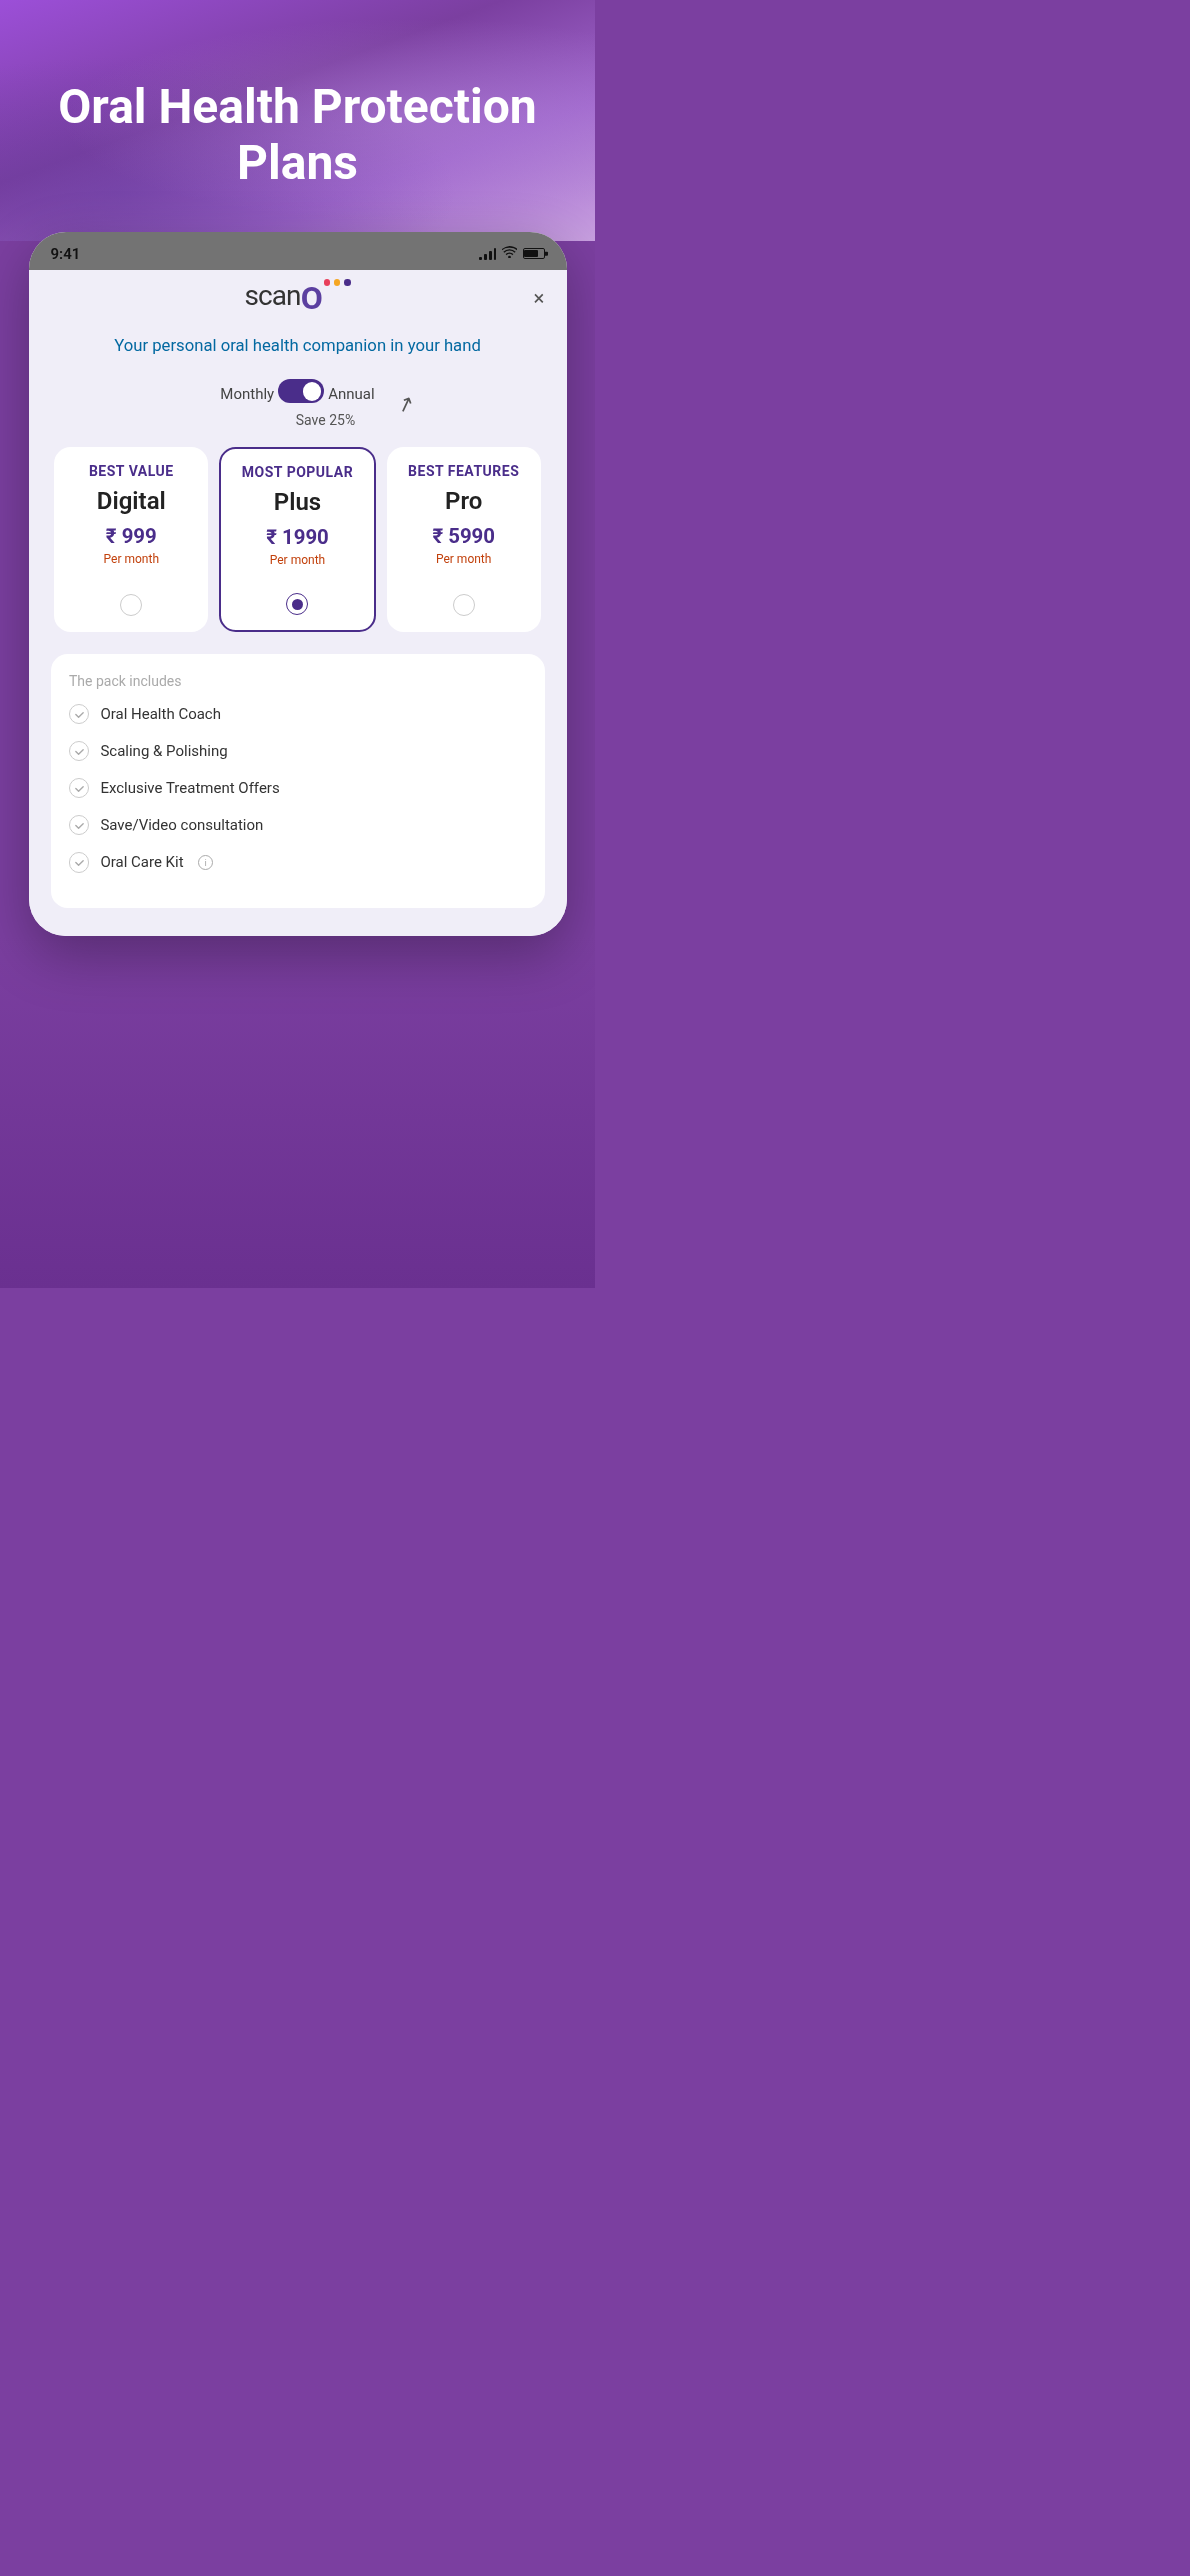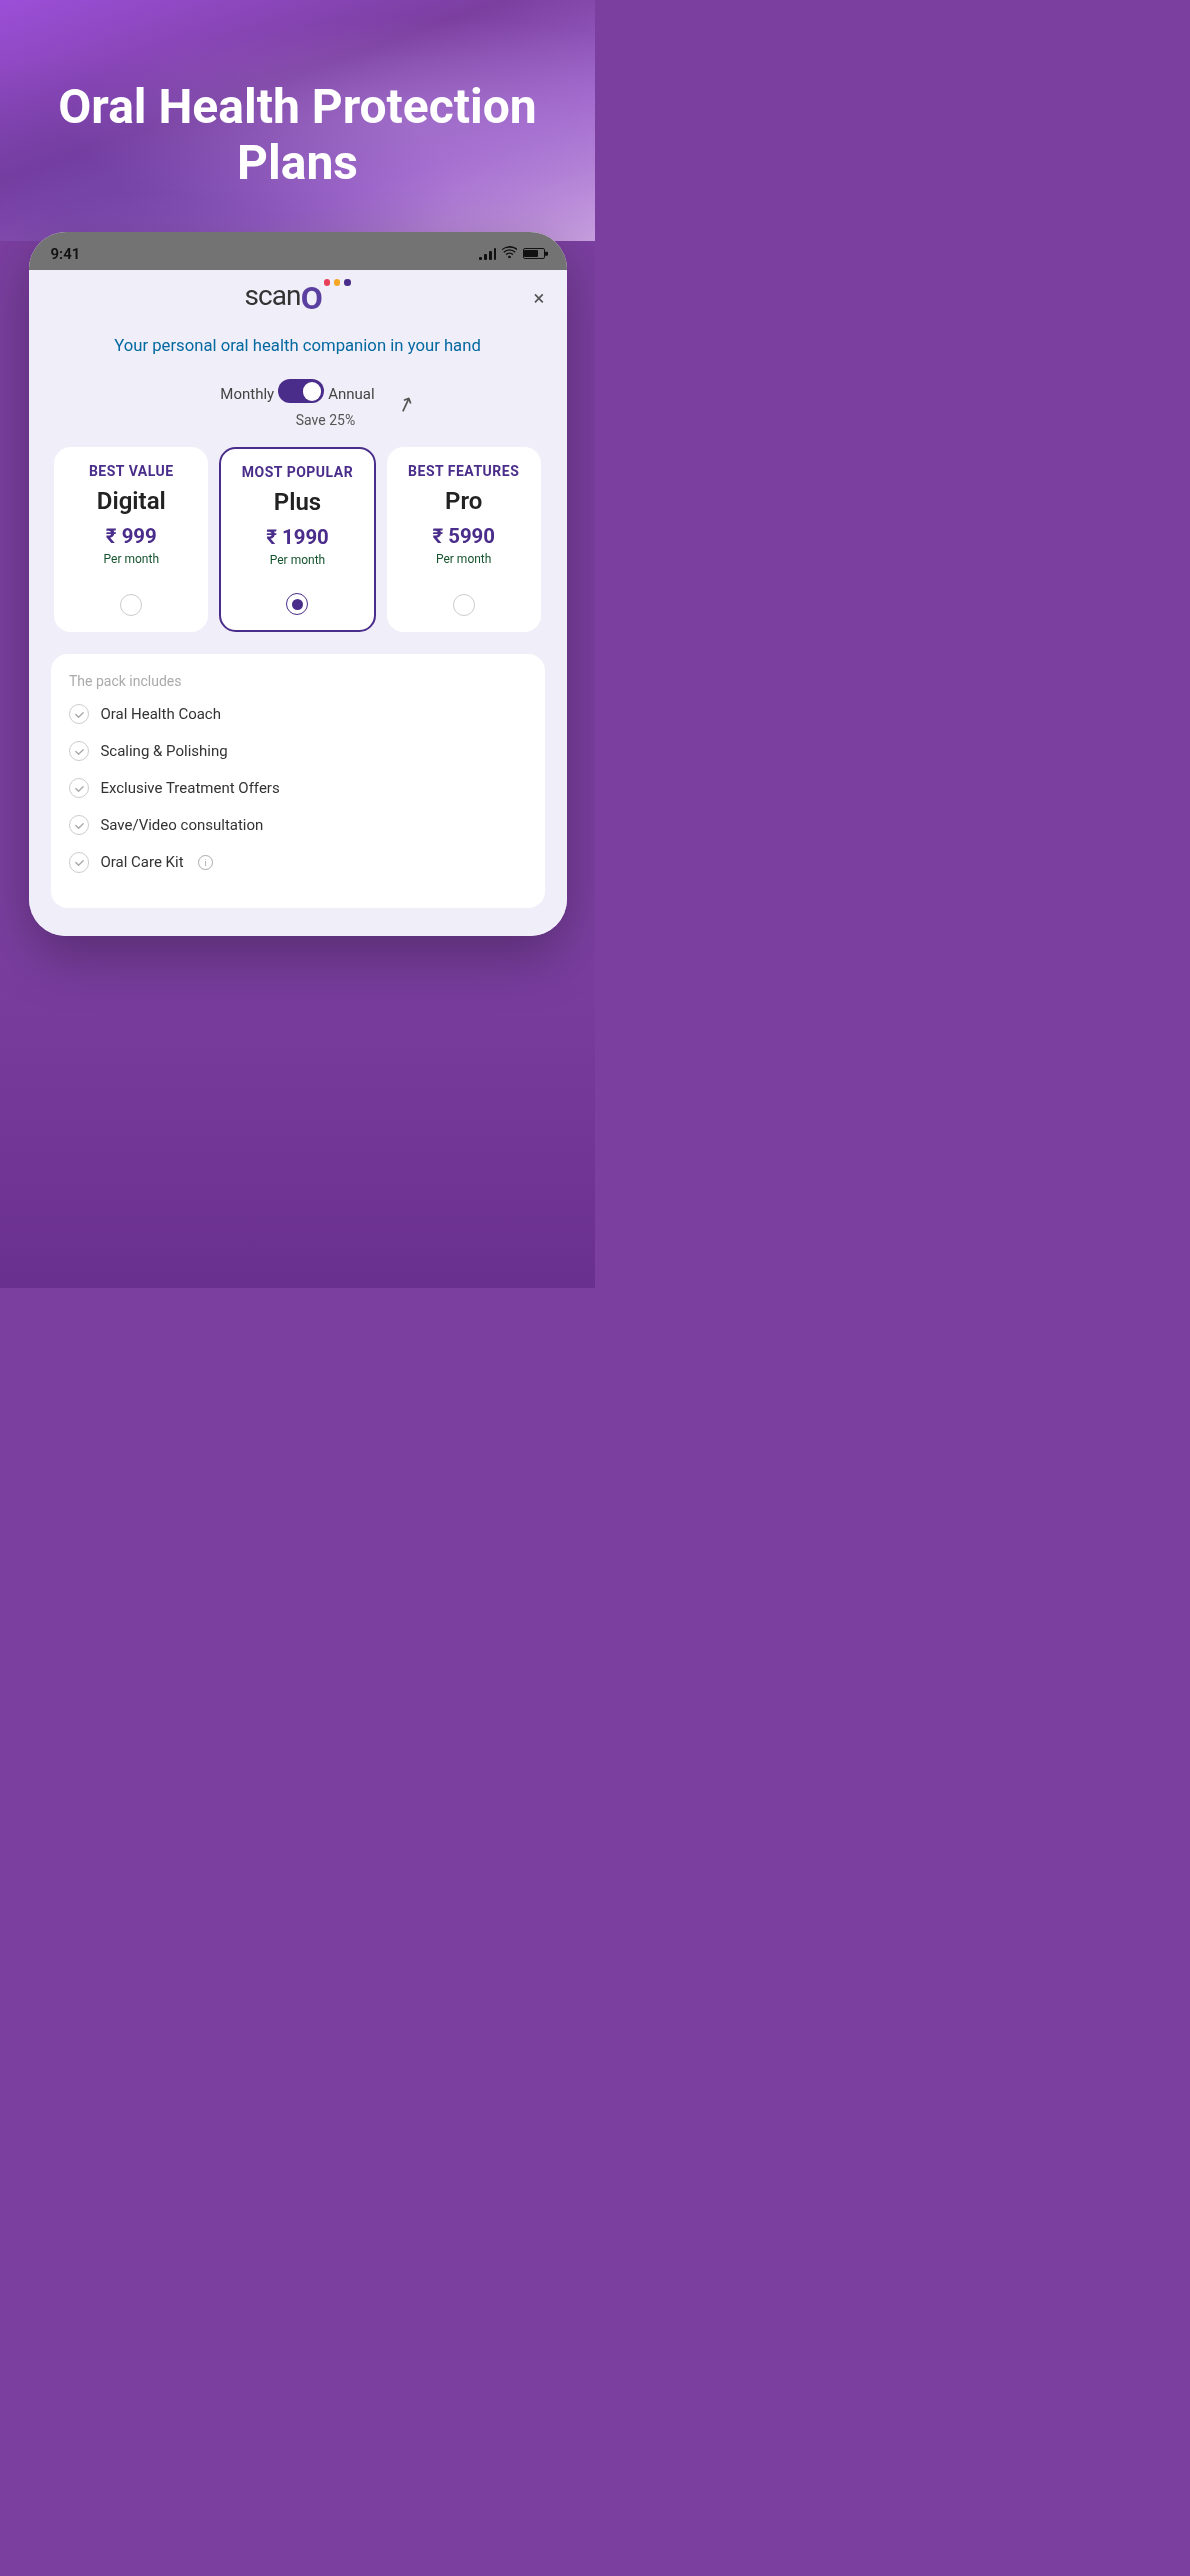--- a/index.html
+++ b/index.html
@@ -289,21 +289,21 @@
 
     .plan-price {
       font-size: 20.4px;
       font-weight: 700;
       color: #4a2d8a;
       margin-bottom: 3.7px;
     }
 
     .plan-period {
       font-size: 12px;
-      color: #14532d;
+      color: #c2410c;
       margin-bottom: 13px;
     }
 
     .radio-btn {
       width: 22px;
       height: 22px;
       border-radius: 50%;
       border: 1.9px solid #ccc;
       display: flex;
       align-items: center;

